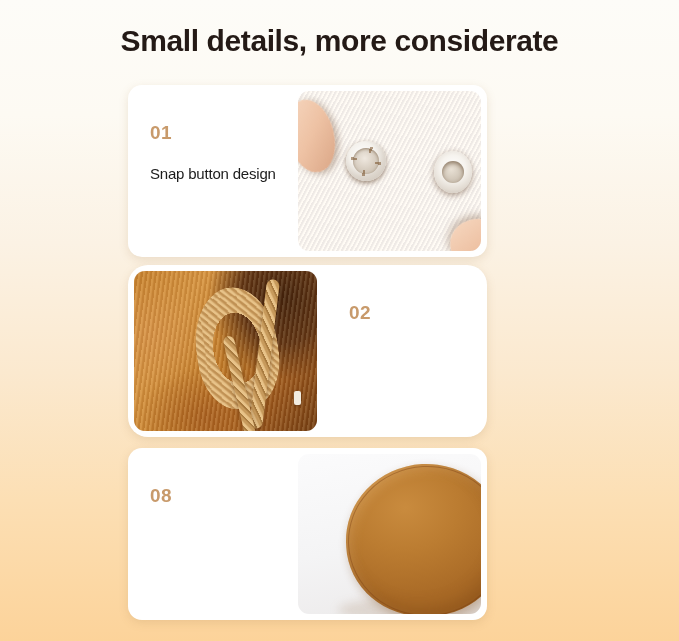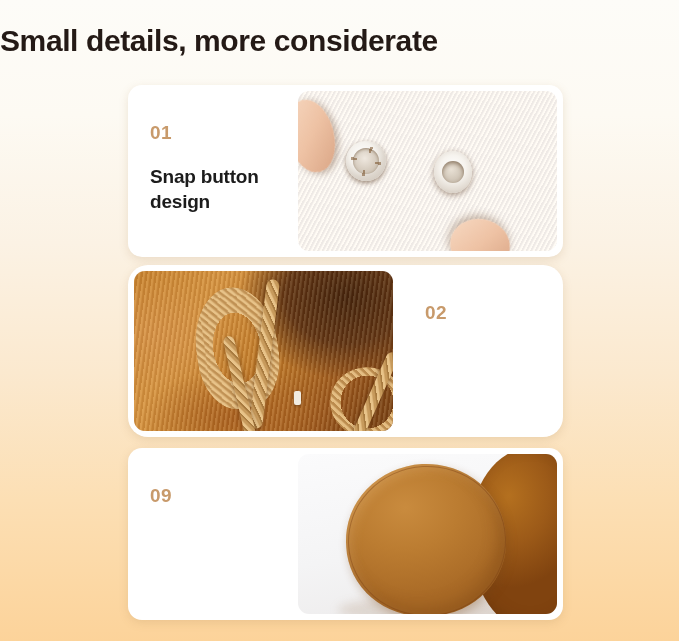--- a/index.html
+++ b/index.html
@@ -25,32 +25,33 @@
     width: 679px;
     height: 641px;
   }
 
   
   .heading {
     position: absolute;
     top: 24px;
     left: 0;
     width: 679px;
+    text-align: center;
     font-size: 30px;
     font-weight: bold;
     letter-spacing: -0.4px;
     color: #241a16;
     white-space: nowrap;
   }
 
   
   .card {
     position: absolute;
     left: 128px;
-    width: 435px;
+    width: 359px;
     height: 172px;
     background: #ffffff;
     border-radius: 14px;
     box-shadow: 0 3px 10px rgba(160, 120, 70, 0.18);
     display: flex;
     overflow: hidden;
   }
   .card-1 { top: 85px; }
   .card-2 { top: 265px; }
   .card-3 { top: 448px; }
@@ -69,22 +70,22 @@
 
   .num {
     font-size: 19px;
     font-weight: bold;
     color: #c89a6b;
     letter-spacing: 0.5px;
     line-height: 1;
     margin-bottom: 22px;
   }
   .card-label {
-    font-size: 19px;
-    font-weight: bold;
+    font-size: 15px;
+    font-weight: normal;
     color: #1c1c1c;
     line-height: 1.32;
     letter-spacing: -0.2px;
   }
 
   .photo {
     flex: 1 1 auto;
     margin: 6px;
     border-radius: 11px;
     overflow: hidden;
@@ -359,21 +360,21 @@
       <div class="cord cord-strand-1"></div>
       <div class="cord cord-strand-2"></div>
       <div class="cord cord-loop-b"></div>
       <div class="cord cord-strand-3"></div>
       <div class="cord-tip"></div>
     </div>
   </div>
 
   <div class="card card-3">
     <div class="text-pane">
-      <div class="num">09</div>
+      <div class="num">08</div>
     </div>
     <div class="photo photo-sole">
       <div class="sole-shadow"></div>
       <div class="sole-body"></div>
       <div class="sole-rim"></div>
       <div class="sole-oval"></div>
       <div class="sole-seam"></div>
     </div>
   </div>
 

